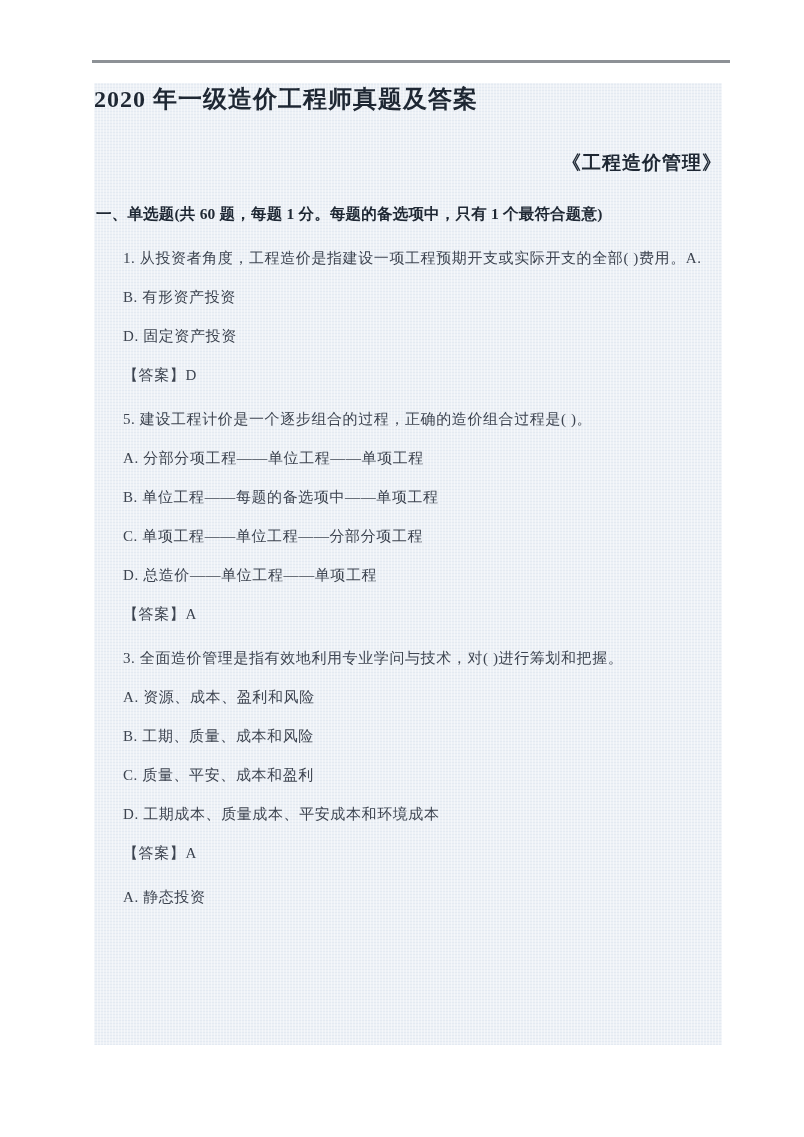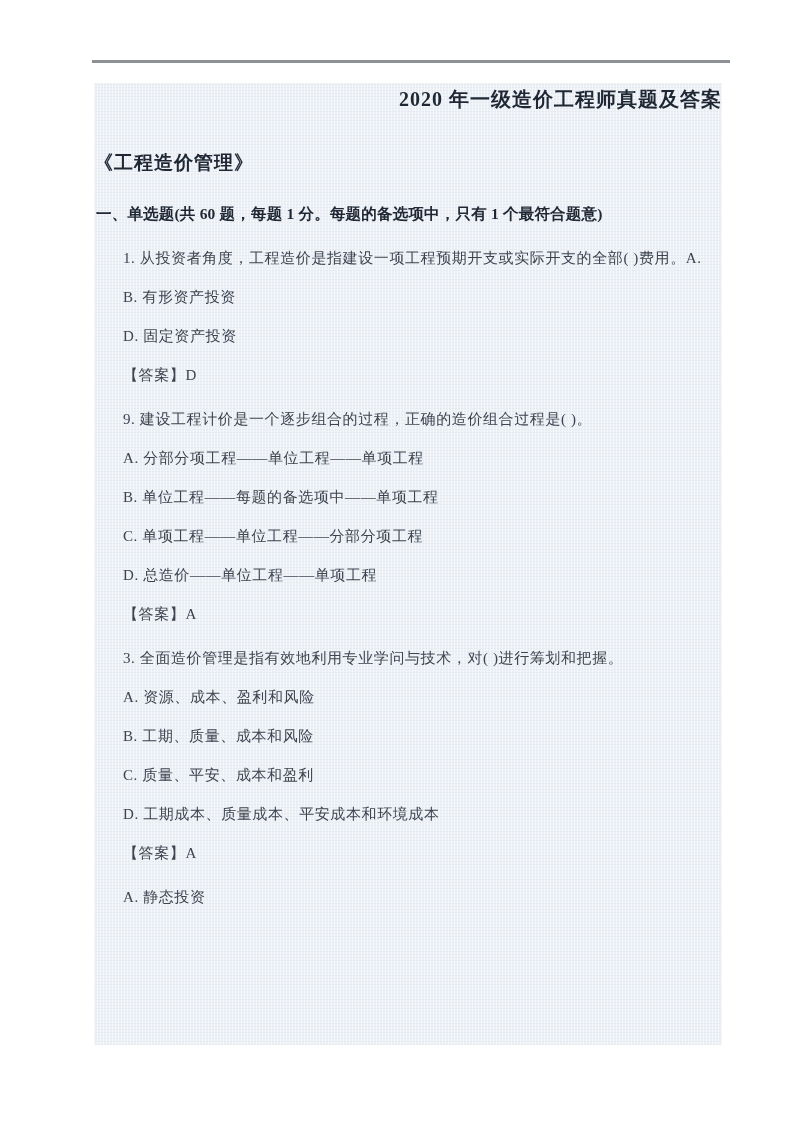--- a/index.html
+++ b/index.html
@@ -30,30 +30,30 @@
     background-image:
       repeating-linear-gradient(90deg, rgba(255,255,255,0.45) 0 1px, rgba(255,255,255,0) 1px 3px),
       repeating-linear-gradient(0deg, rgba(211,221,234,0.35) 0 1px, rgba(255,255,255,0) 1px 3px);
     color: var(--body_text);
     display: flex;
     flex-direction: column;
     overflow: hidden;
   }
   .title {
     margin-top: 5px;
-    text-align: right;
-    font-size: 20px;
+    text-align: left;
+    font-size: 24px;
     font-weight: bold;
     line-height: 23px;
     letter-spacing: 1px;
     color: var(--heading_text);
   }
   .subtitle {
     margin-top: 41px;
-    text-align: left;
+    text-align: right;
     font-size: 19px;
     font-weight: bold;
     line-height: 22px;
     letter-spacing: 1px;
     color: var(--heading_text);
   }
   .section-header {
     margin: 30px 0 0 2px;
     font-size: 15.5px;
     font-weight: bold;
@@ -83,21 +83,21 @@
   <div class="section-header">一、单选题(共 60 题，每题 1 分。每题的备选项中，只有 1 个最符合题意)</div>
 
   <div class="question">
     <p class="line">1. 从投资者角度，工程造价是指建设一项工程预期开支或实际开支的全部( )费用。A.</p>
     <p class="line">B. 有形资产投资</p>
     <p class="line">D. 固定资产投资</p>
     <p class="line">【答案】D</p>
   </div>
 
   <div class="question">
-    <p class="line">9. 建设工程计价是一个逐步组合的过程，正确的造价组合过程是( )。</p>
+    <p class="line">5. 建设工程计价是一个逐步组合的过程，正确的造价组合过程是( )。</p>
     <p class="line">A. 分部分项工程——单位工程——单项工程</p>
     <p class="line">B. 单位工程——每题的备选项中——单项工程</p>
     <p class="line">C. 单项工程——单位工程——分部分项工程</p>
     <p class="line">D. 总造价——单位工程——单项工程</p>
     <p class="line">【答案】A</p>
   </div>
 
   <div class="question">
     <p class="line">3. 全面造价管理是指有效地利用专业学问与技术，对( )进行筹划和把握。</p>
     <p class="line">A. 资源、成本、盈利和风险</p>

